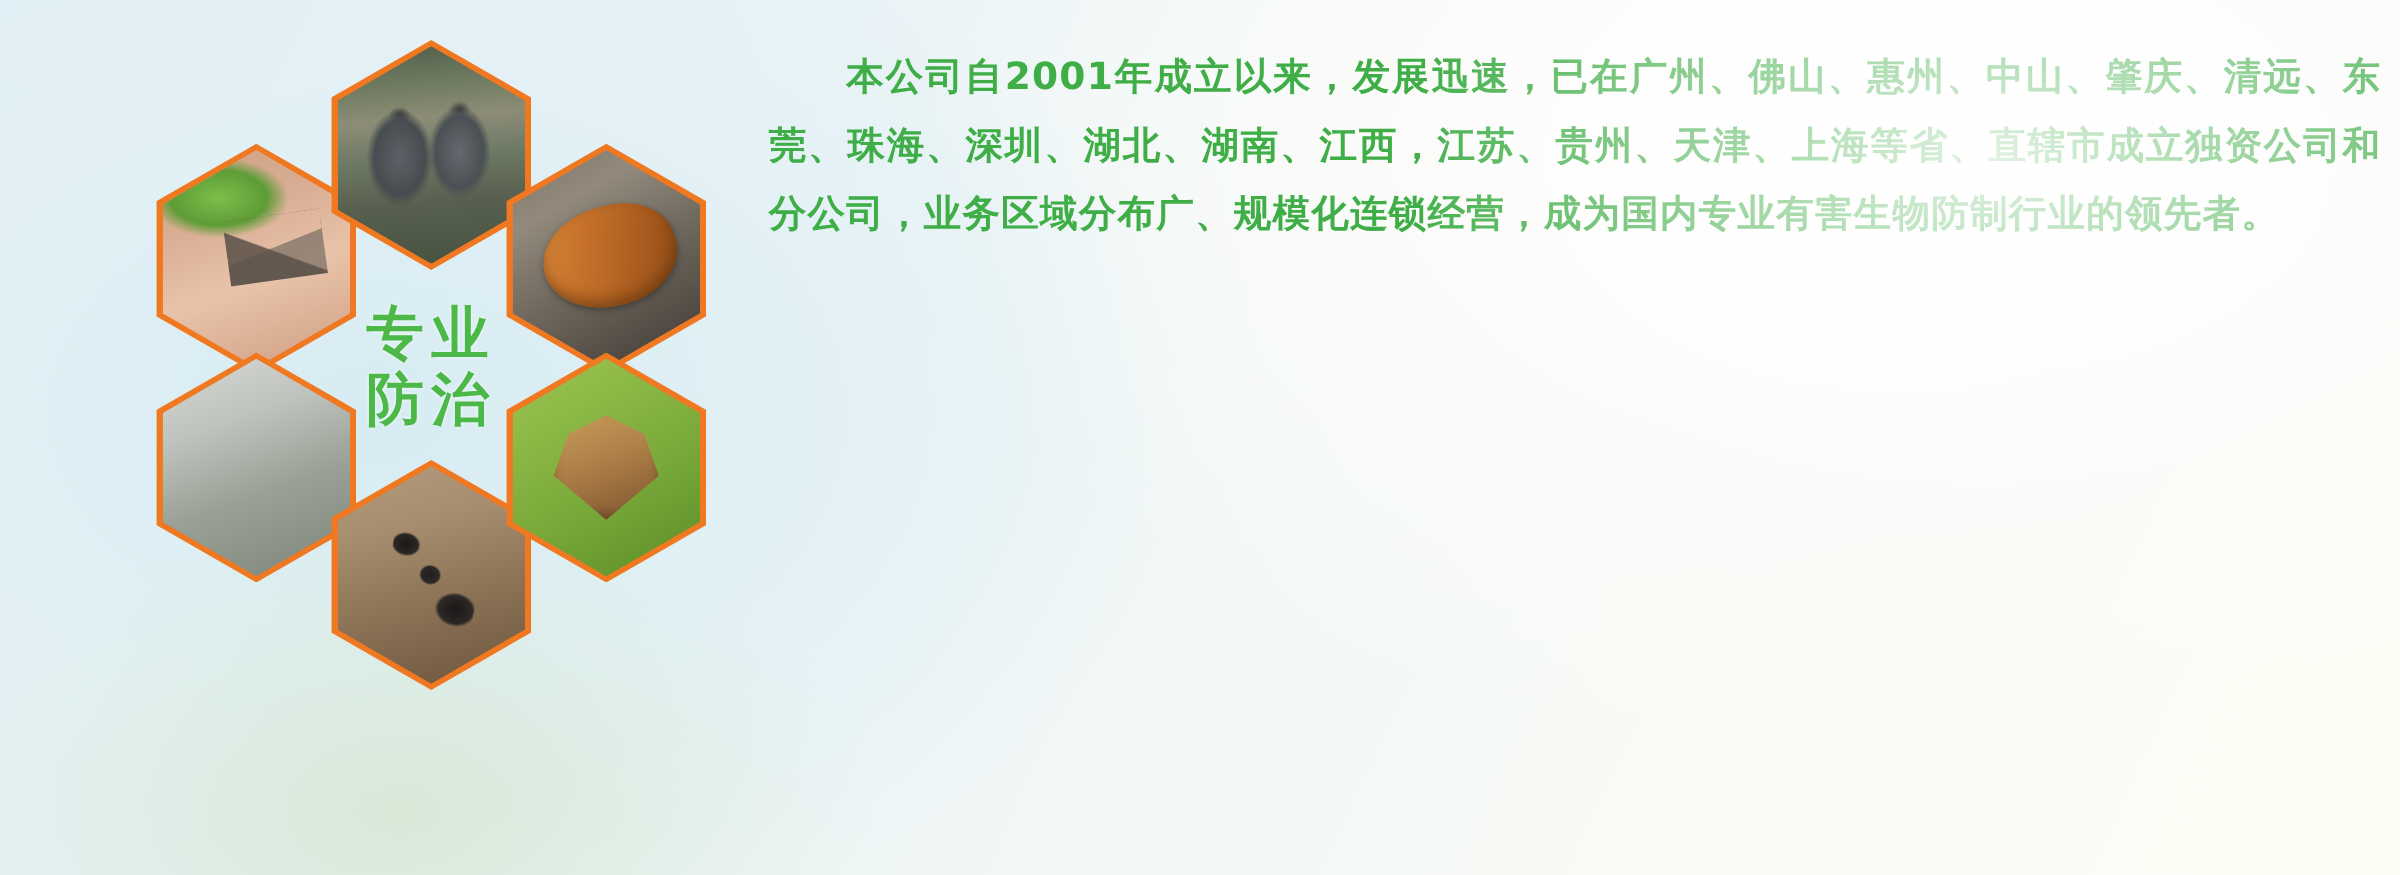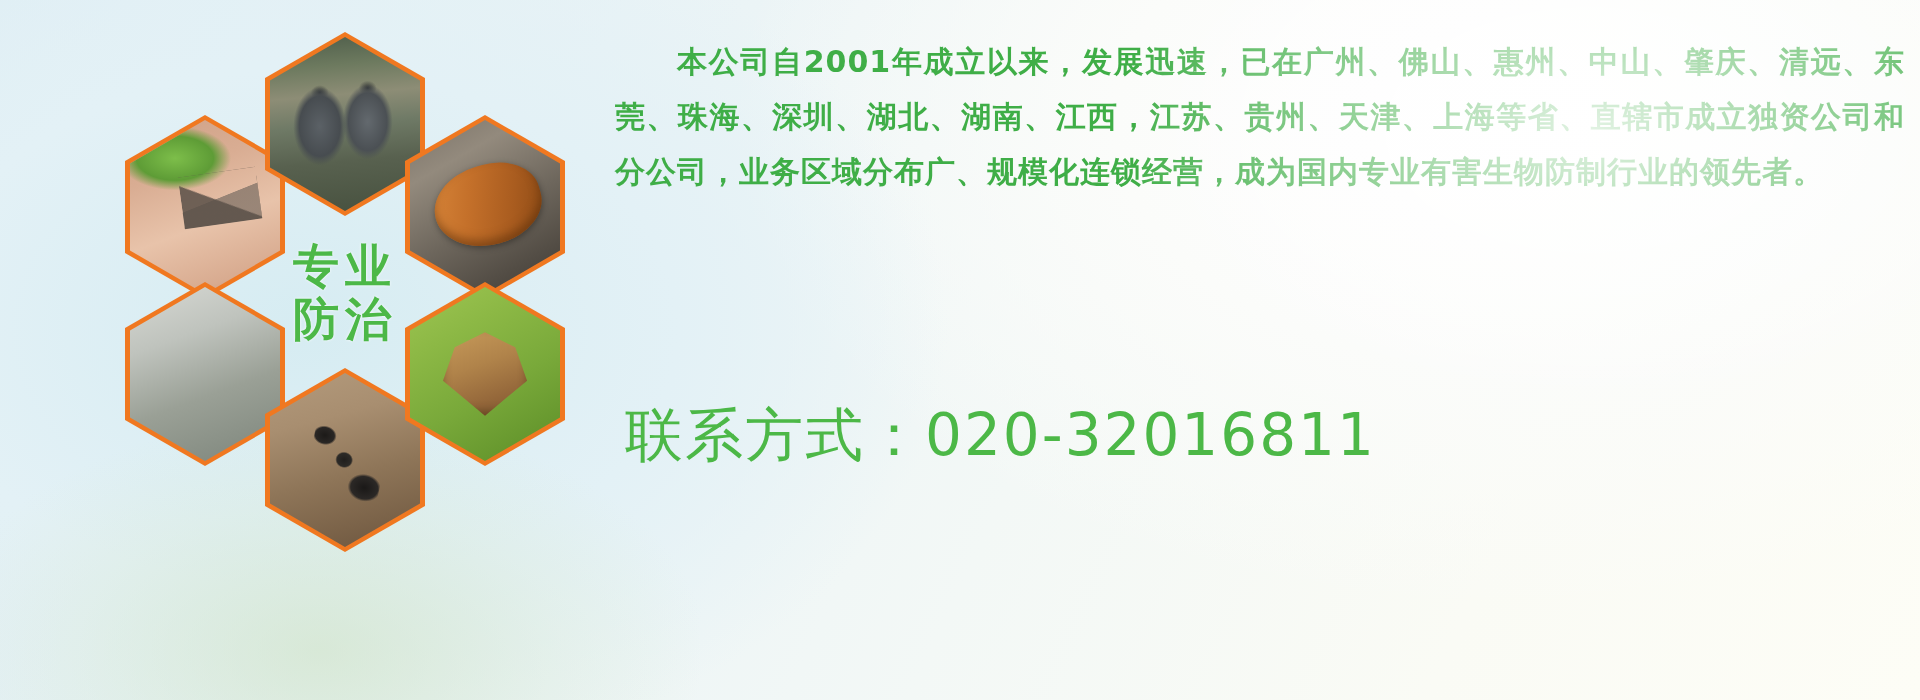--- a/index.html
+++ b/index.html
@@ -236,16 +236,15 @@
       </div>
     </div>
 
   </div>
 
   <div id="copy">
     <p id="intro-paragraph">本公司自2001年成立以来，发展迅速，已在广州、佛山、惠州、中山、肇庆、清远、东莞、珠海、深圳、湖北、湖南、江西，江苏、贵州、天津、上海等省、直辖市成立独资公司和分公司，业务区域分布广、规模化连锁经营，成为国内专业有害生物防制行业的领先者。</p>
   </div>
 
   <div id="contact-block">
-    <div class="contact-line" id="contact-phone-primary">联系方式：020-32016811</div>
   </div>
 
 </div>
 
 </body></html>

